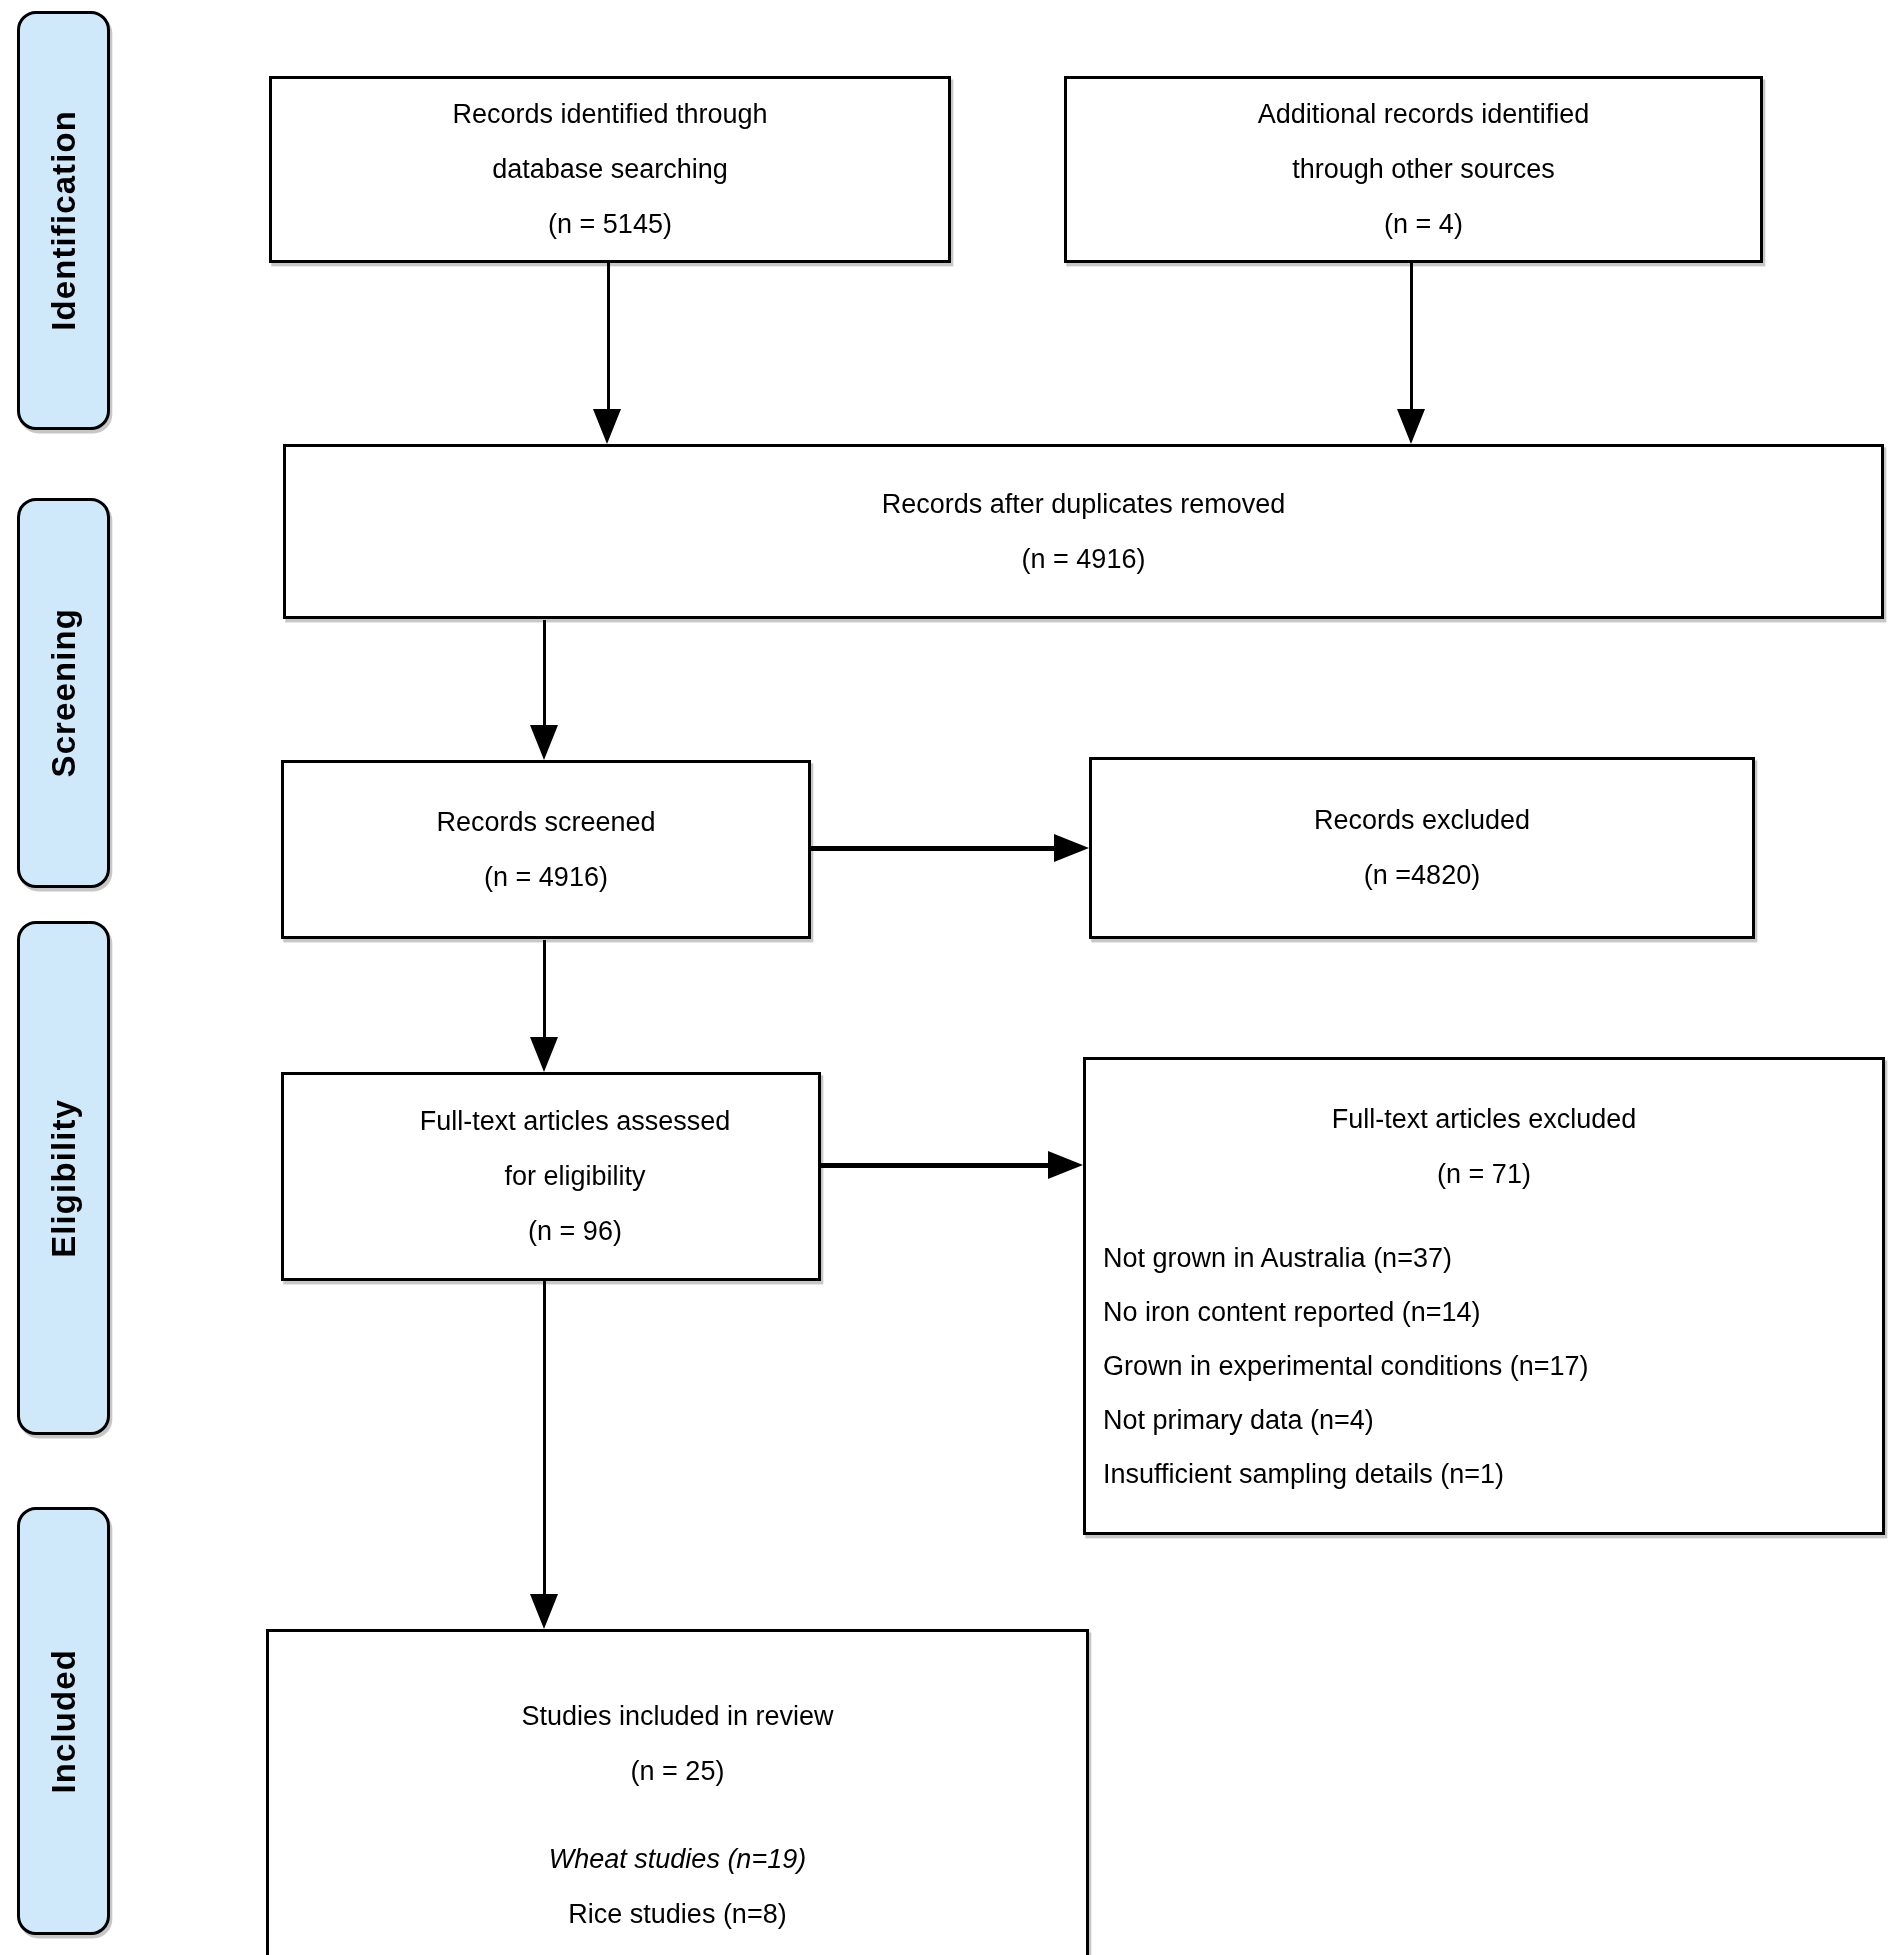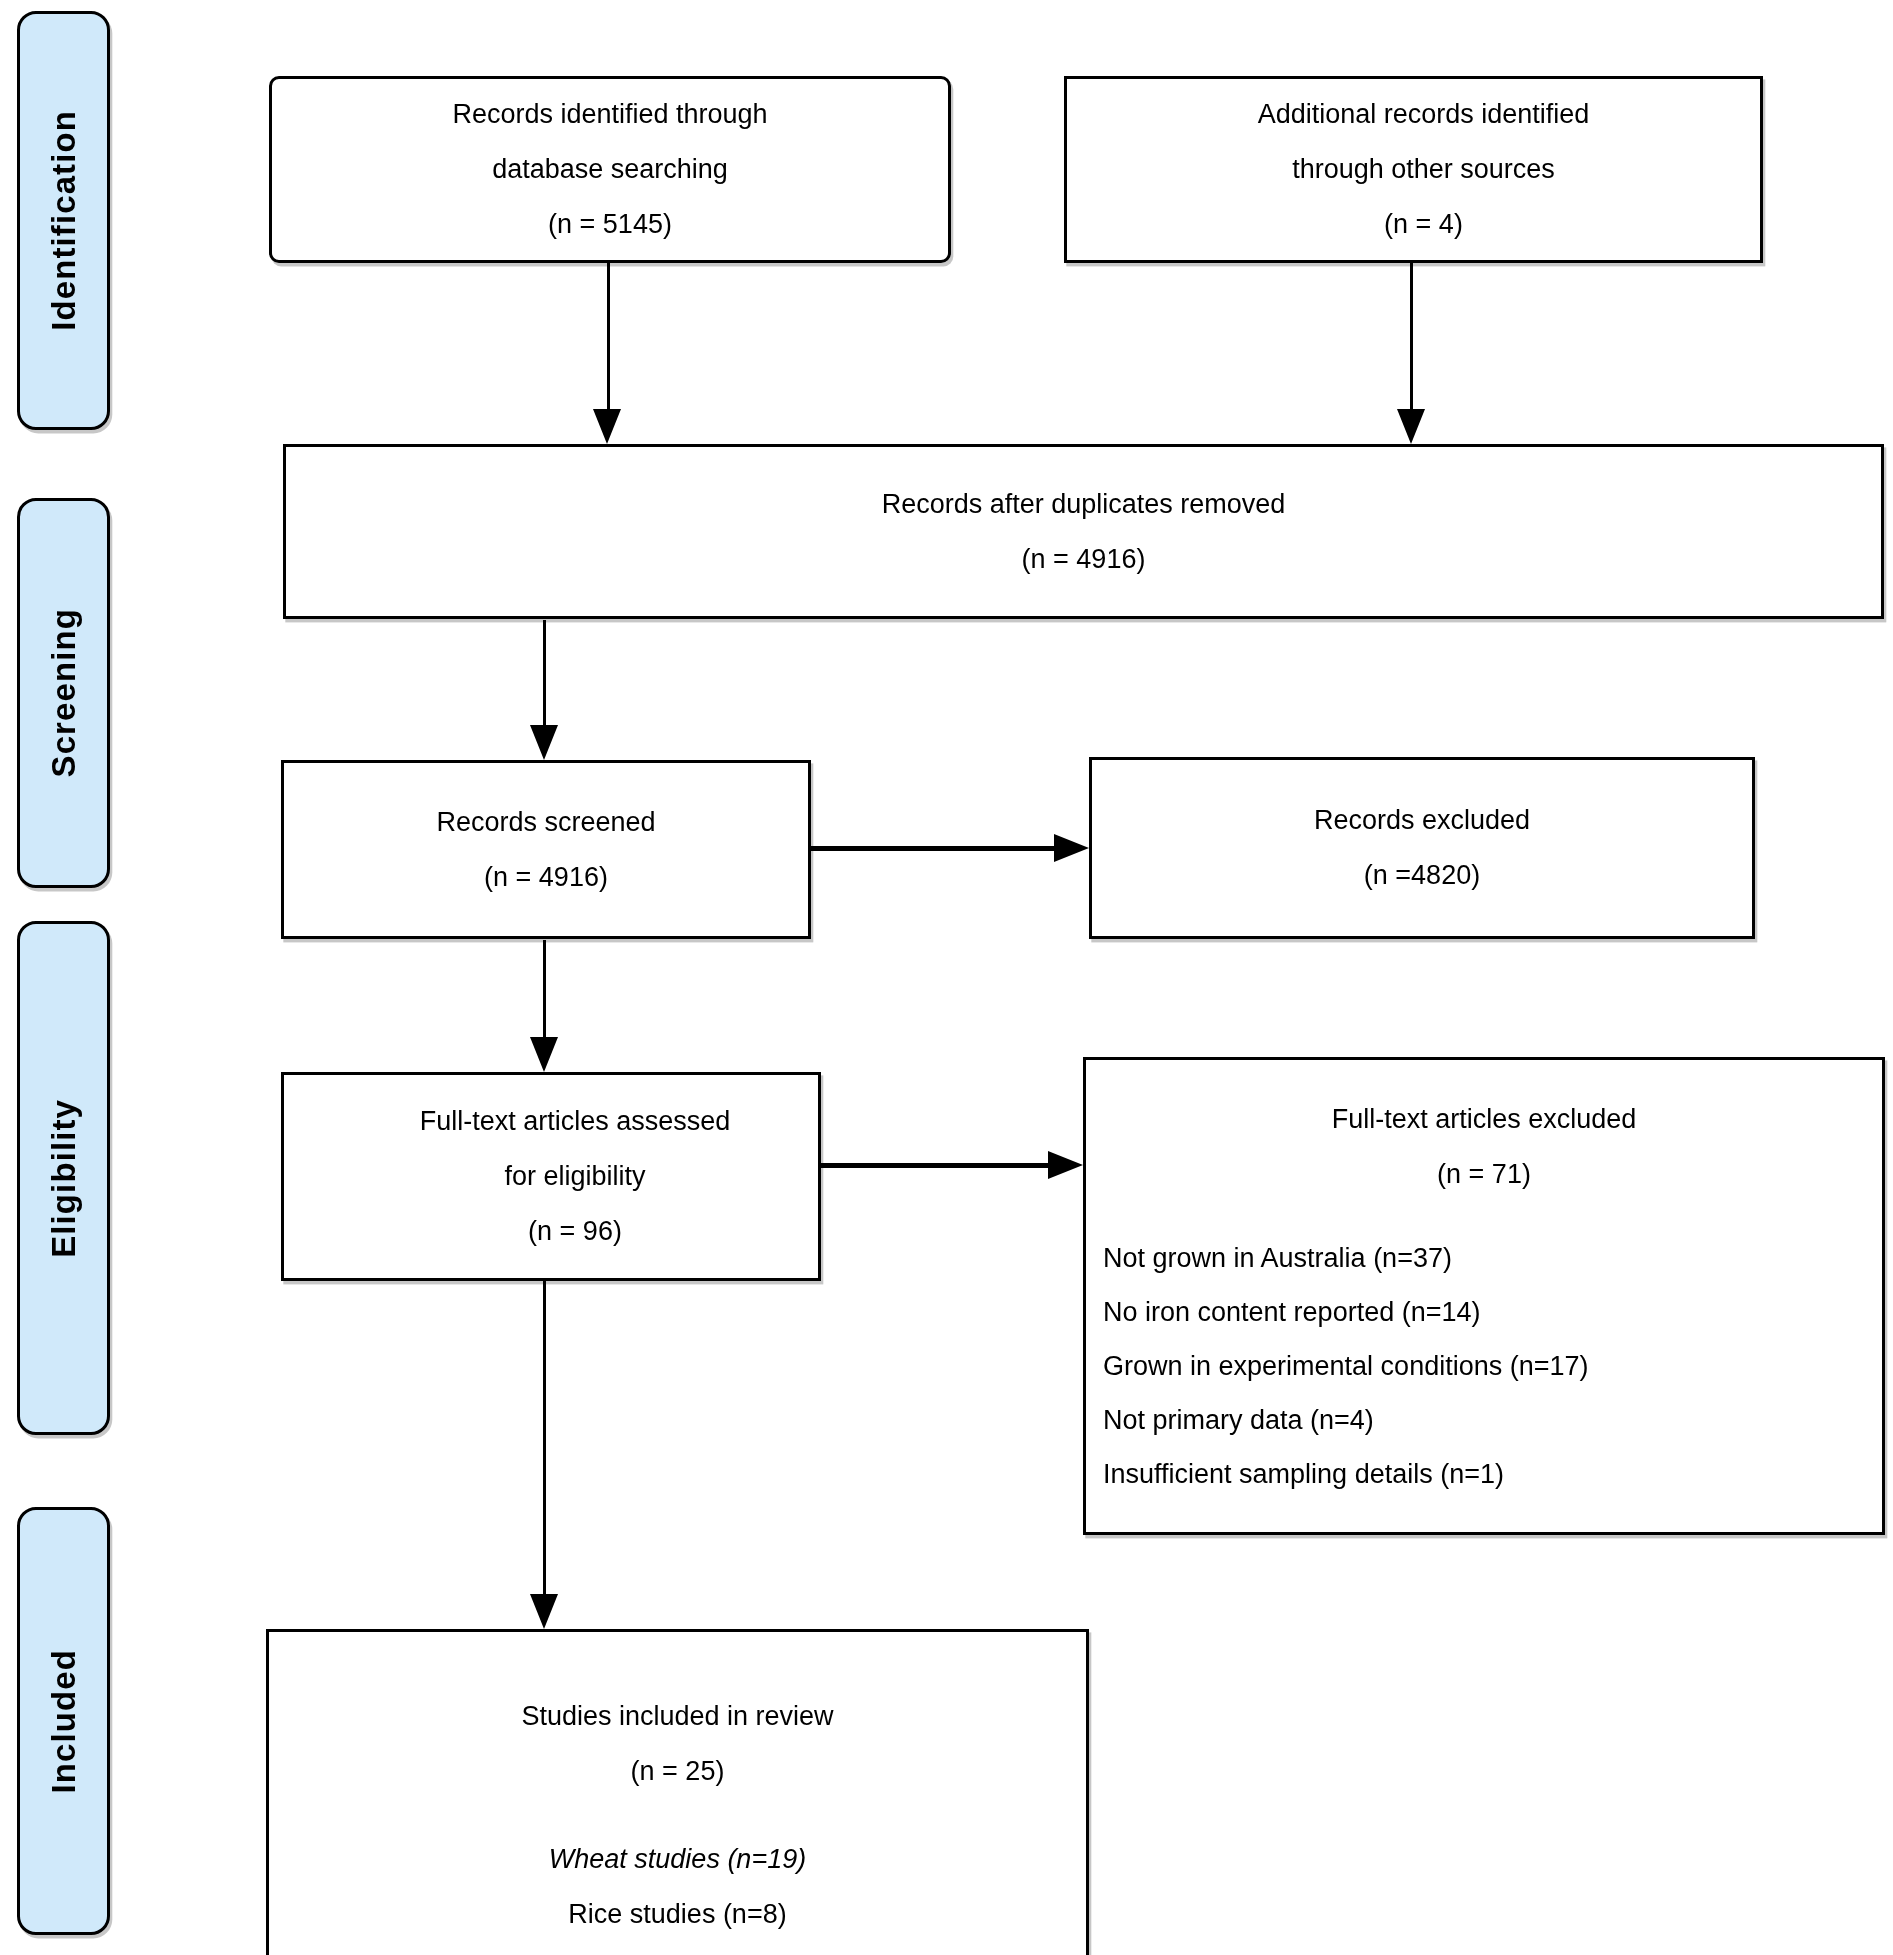--- a/index.html
+++ b/index.html
@@ -53,21 +53,21 @@
     box-shadow: 2.3px 3.4px 0 rgba(130,130,130,0.45);
     box-sizing: border-box;
     display: flex;
     flex-direction: column;
     align-items: center;
     justify-content: center;
     text-align: center;
     font-size: 27px;
     line-height: 55px;
   }
-  #box-identified        { left: 269px;  top: 76px;  width: 682px; height: 187px; border-radius: 10px; }
+  #box-identified        { left: 269px;  top: 76px;  width: 682px; height: 187px; }
   #box-additional        { left: 1064px; top: 76px;  width: 699px; height: 187px; padding-left: 20px; }
   #box-duplicates        { left: 283px;  top: 444px;  width: 1601px; height: 175px; }
   #box-screened          { left: 281px;  top: 760px; width: 530px;  height: 179px; }
   #box-records-excluded  { left: 1089px; top: 757px; width: 666px; height: 182px; }
   #box-fulltext          { left: 281px;  top: 1072px; width: 540px;  height: 209px; padding-left: 48px; }
   #box-fulltext-excluded { left: 1083px; top: 1057px; width: 802px; height: 478px; }
   #box-included          { left: 266px;  top: 1629px; width: 823px; height: 372px; }
 
   .reasons {
     align-self: stretch;

